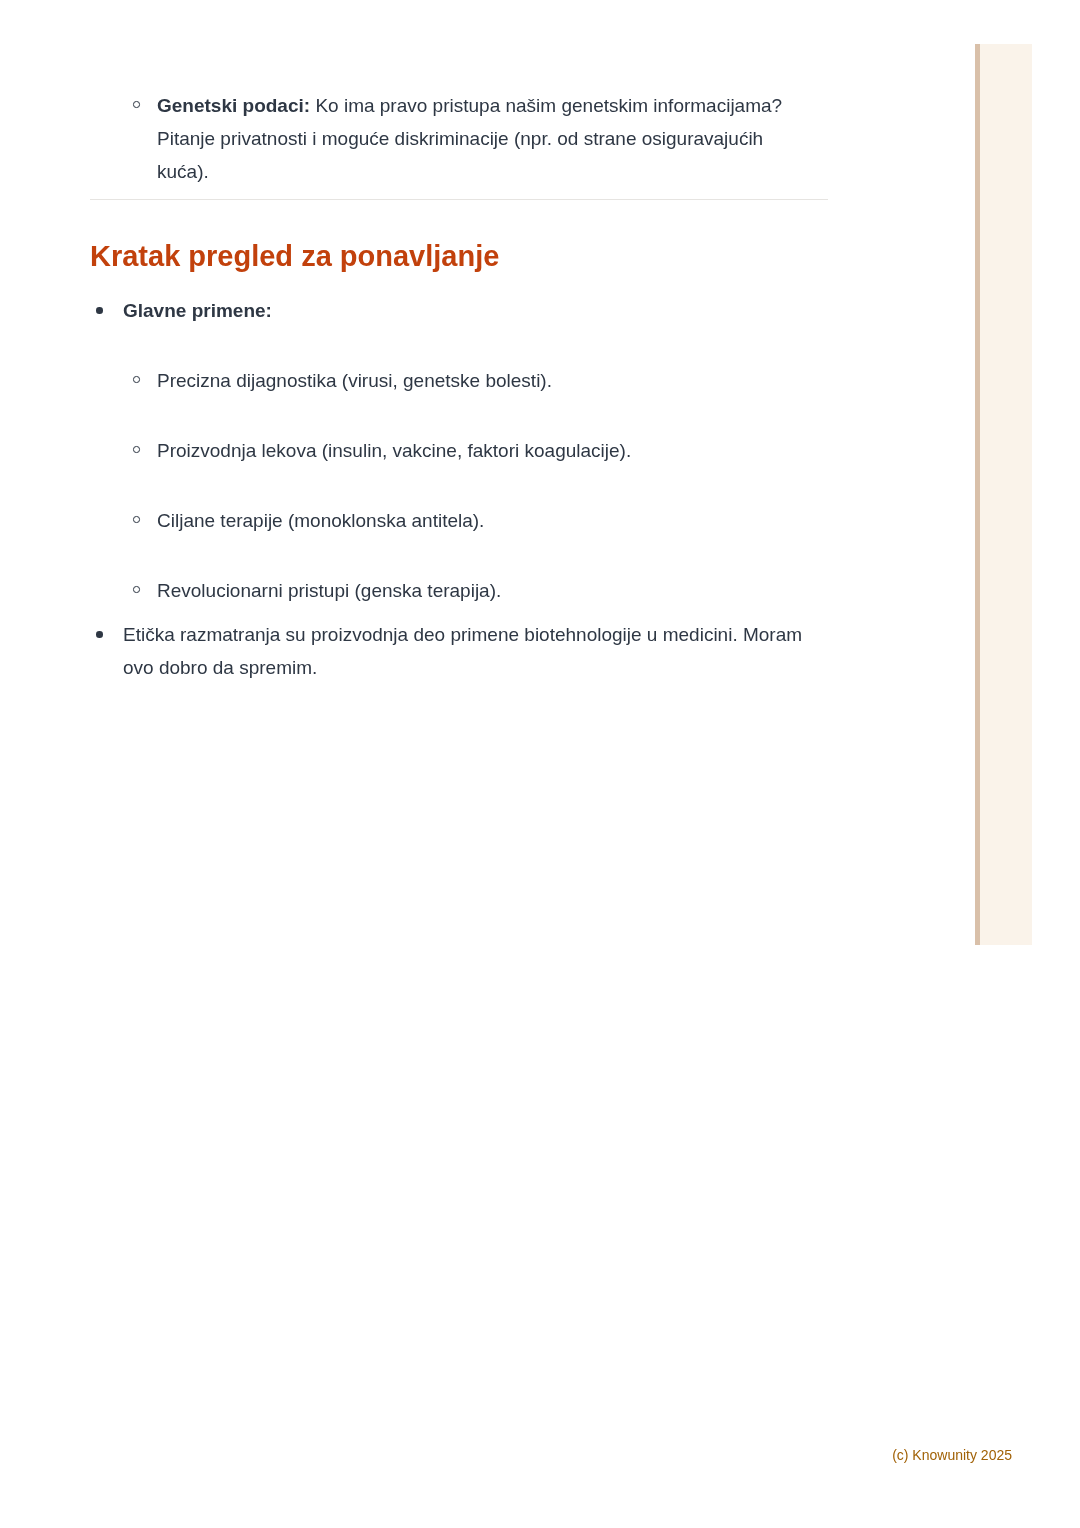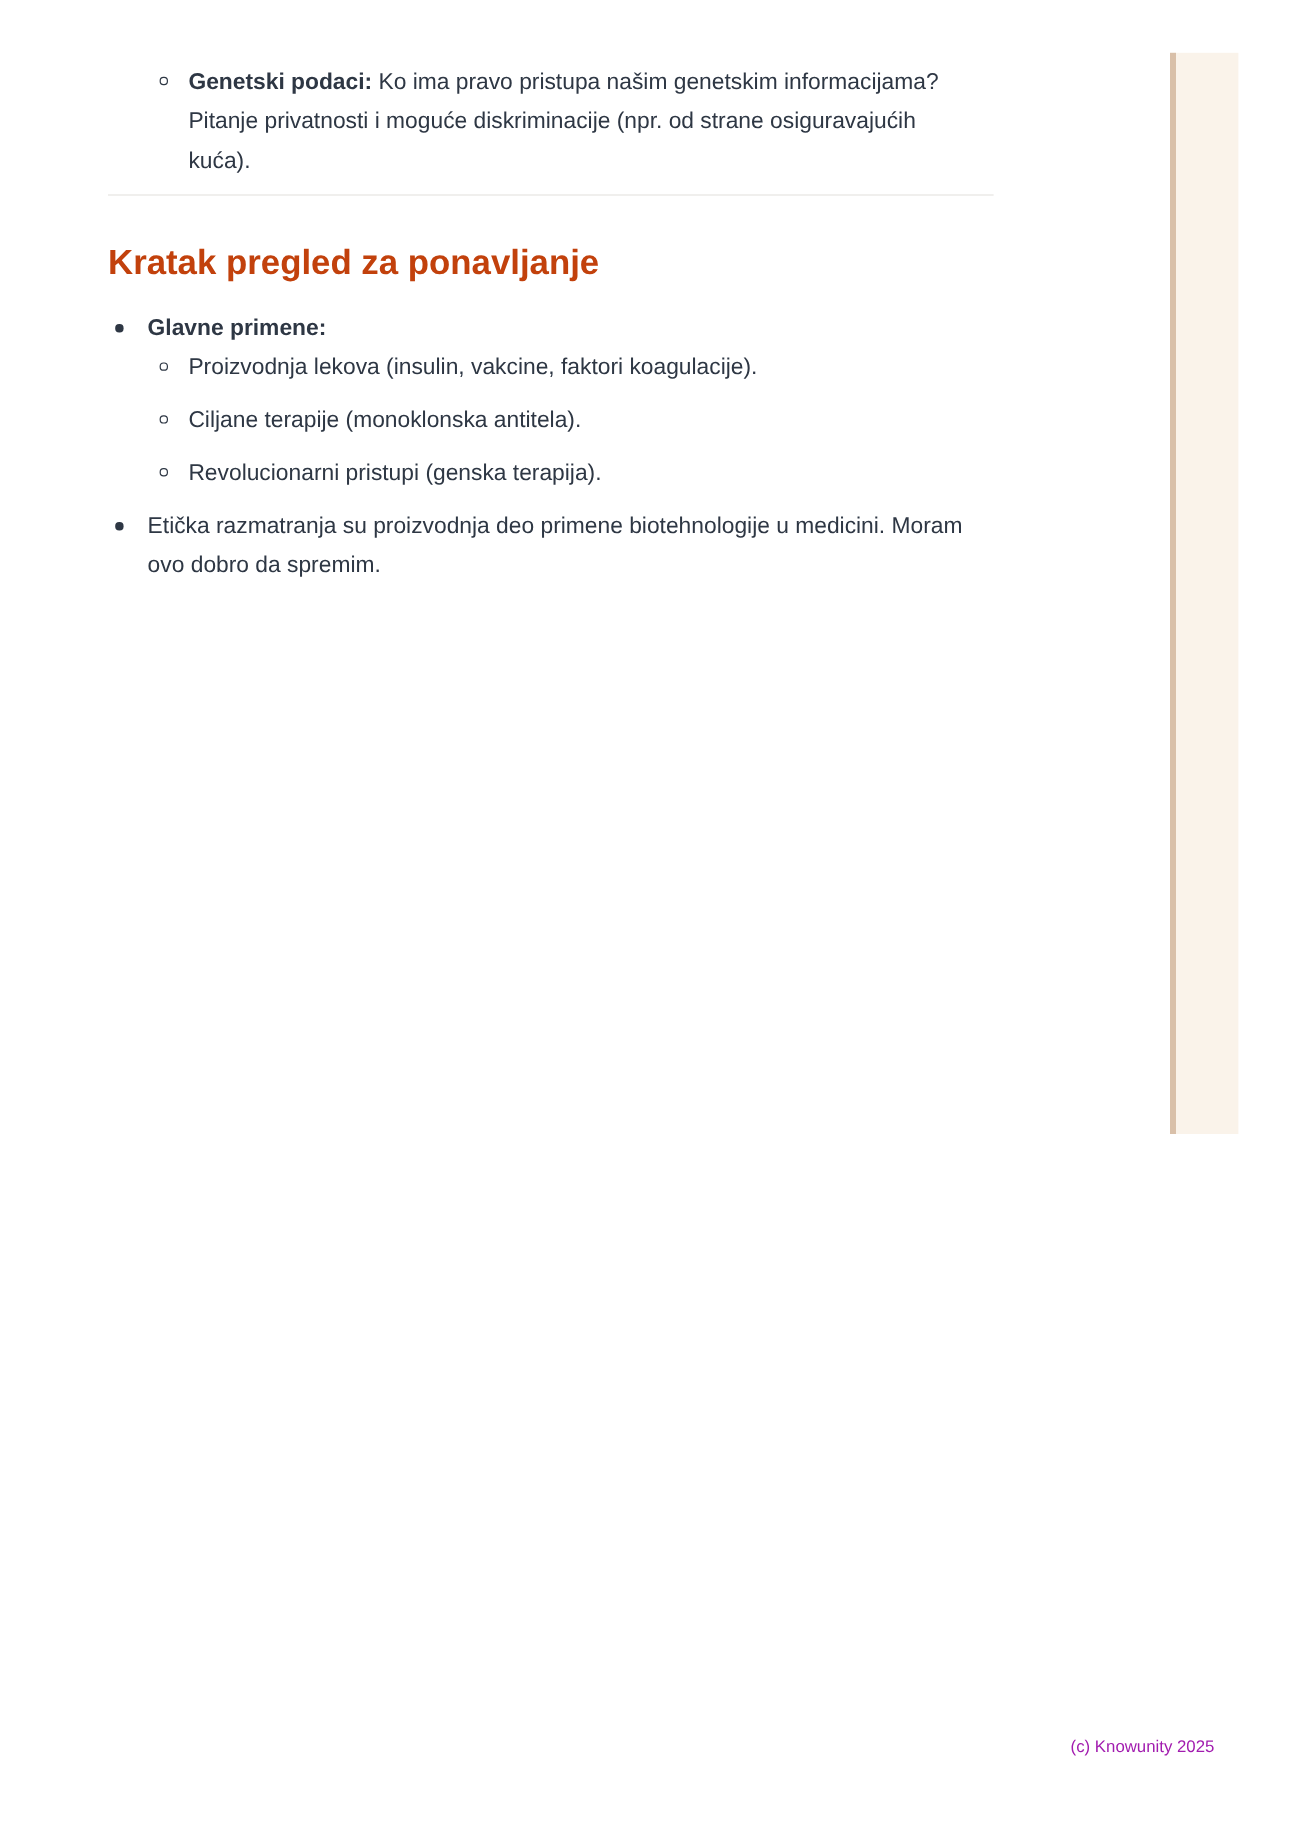--- a/index.html
+++ b/index.html
@@ -51,20 +51,21 @@
     width: 6.5px;
     height: 6.5px;
     border-radius: 50%;
     background: #2e3744;
   }
   
   .sub-list > li {
     position: relative;
     padding-left: 34px;
     margin-bottom: 11px;
+    margin-top: 37px;
   }
   .sub-list > li::before {
     content: "";
     position: absolute;
     left: 10px;
     top: 12px;
     width: 4.5px;
     height: 4.5px;
     border: 1.8px solid #2e3744;
     border-radius: 50%;
@@ -87,21 +88,21 @@
     line-height: 38px;
     font-weight: 700;
     color: #c2410c;
   }
   .footer-credit {
     position: absolute;
     right: 68px;
     bottom: 64px;
     font-size: 14px;
     line-height: 18px;
-    color: #a21caf;
+    color: #a16207;
   }
 </style>
 </head>
 <body>
 
 <div class="page">
 
   <div class="accent-bar"></div>
 
   <main class="content">
@@ -115,20 +116,21 @@
 
     <h2 class="section-heading">Kratak pregled za ponavljanje</h2>
 
     <ul class="main-list">
 
 
 
       <li>
         <span class="b">Glavne primene:</span>
         <ul class="sub-list">
+          <li><span>Precizna dijagnostika (virusi, genetske bolesti).</span></li>
           <li><span>Proizvodnja lekova (insulin, vakcine, faktori koagulacije).</span></li>
           <li><span>Ciljane terapije (monoklonska antitela).</span></li>
           <li><span>Revolucionarni pristupi (genska terapija).</span></li>
         </ul>
       </li>
 
 
       <li><span>Etička razmatranja su proizvodnja deo primene biotehnologije u medicini. Moram ovo dobro da spremim.</span></li>
 
     </ul>

